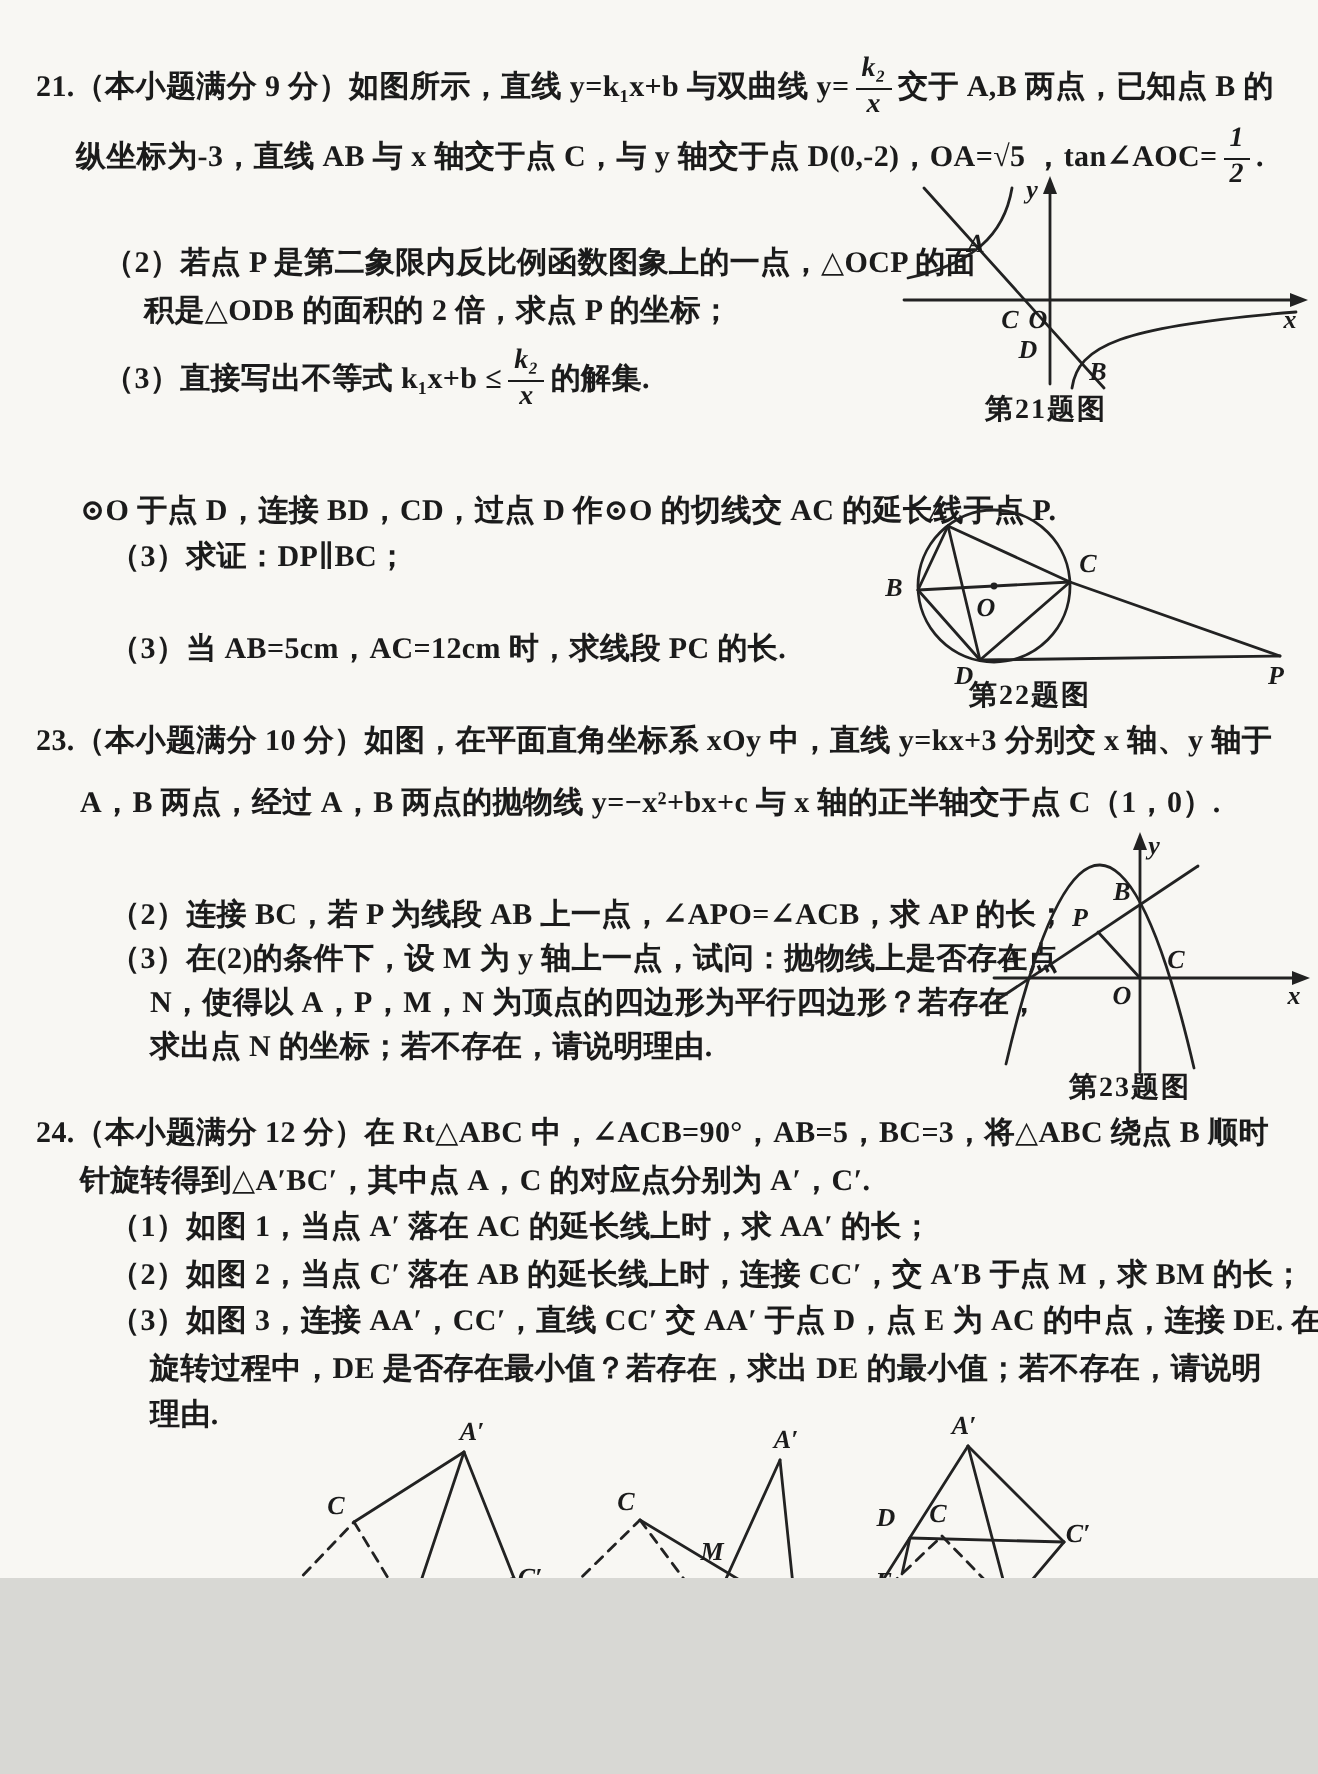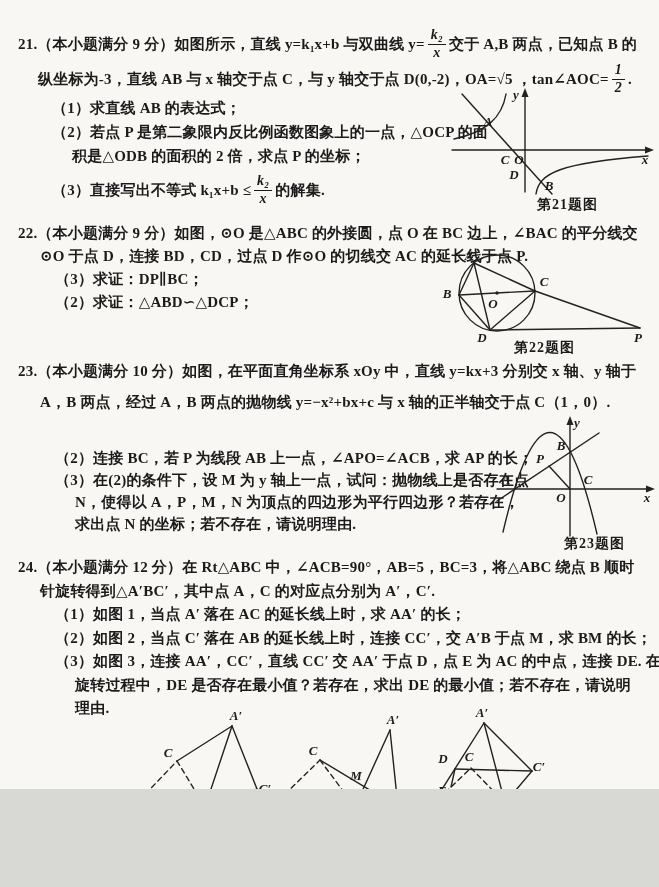--- a/index.html
+++ b/index.html
@@ -15,21 +15,21 @@
   }
   .tline-f { display:flex; align-items:center; }
   .frac {
     display:inline-flex; flex-direction:column; align-items:center;
     vertical-align:middle; line-height:1.05; margin:0 3px; font-style:italic;
     font-size:14px;
   }
   .frac .num { display:block; padding:0 3px 1px; border-bottom:1.5px solid #1b1b1b; }
   .frac .den { display:block; padding-top:1px; }
   .fig-caption {
-    position:absolute; font-size:14px; font-weight:bold; text-align:right;
+    position:absolute; font-size:14px; font-weight:bold; text-align:center;
     letter-spacing:1px;
   }
   .figsvg { position:absolute; }
   .figsvg line, .figsvg path.curve, .figsvg circle.outline {
     stroke:#222; stroke-width:1.4; fill:none; stroke-linecap:round;
   }
   .figsvg .dashed { stroke-dasharray:5 4; }
   .figsvg path.arrow { fill:#222; stroke:none; }
   .figsvg text {
     font-family:"Liberation Serif","DejaVu Serif",serif;
@@ -55,21 +55,20 @@
     <span>交于 A,B 两点，已知点 B 的</span>
   </div>
   <div class="tline tline-f" style="left:38px; top:57px; height:44px;">
     <span>纵坐标为-3，直线 AB 与 x 轴交于点 C，与 y 轴交于点 D(0,-2)，OA=√5 ，tan∠AOC=</span>
     <span class="frac">
       <span class="num">1</span>
       <span class="den">2</span>
     </span>
     <span>.</span>
   </div>
-  <div class="tline" style="left:52px; top:99px;">（1）求直线 AB 的表达式；</div>
   <div class="tline" style="left:52px; top:123px;">（2）若点 P 是第二象限内反比例函数图象上的一点，△OCP 的面</div>
   <div class="tline" style="left:72px; top:147px;">积是△ODB 的面积的 2 倍，求点 P 的坐标；</div>
   <div class="tline tline-f" style="left:52px; top:168px; height:44px;">
     <span>（3）直接写出不等式 k₁x+b ≤</span>
     <span class="frac">
       <span class="num">k₂</span>
       <span class="den">x</span>
     </span>
     <span>的解集.</span>
   </div>
@@ -85,24 +84,23 @@
     <text x="68" y="13">y</text>
     <text x="197" y="78">x</text>
     <text x="40" y="40">A</text>
     <text x="57" y="78">C</text>
     <text x="71" y="78">O</text>
     <text x="66" y="93">D</text>
     <text x="101" y="104">B</text>
   </svg>
   <div class="fig-caption" style="left:448px; top:196px; width:150px;">第21题图</div>
 
-  <div class="tline" style="left:18px; top:224px;">22.（本小题满分 9 分）如图，⊙O 是△ABC 的外接圆，点 O 在 BC 边上，∠BAC 的平分线交</div>
   <div class="tline" style="left:40px; top:247px;">⊙O 于点 D，连接 BD，CD，过点 D 作⊙O 的切线交 AC 的延长线于点 P.</div>
   <div class="tline" style="left:55px; top:270px;">（3）求证：DP∥BC；</div>
-  <div class="tline" style="left:55px; top:293px;">（2）求证：△ABD∽△DCP；</div>
+  <div class="tline" style="left:55px; top:316px;">（3）当 AB=5cm，AC=12cm 时，求线段 PC 的长.</div>
 
   <svg class="figsvg" style="left:425px; top:250px;" width="232" height="94" viewBox="0 0 232 94">
     <circle class="outline" cx="72" cy="43" r="38"></circle>
     <circle cx="72" cy="43" r="1.7" fill="#222" stroke="none"></circle>
     <line x1="49" y1="13" x2="34" y2="45"></line>
     <line x1="49" y1="13" x2="110" y2="41"></line>
     <line x1="110" y1="41" x2="215" y2="78"></line>
     <line x1="34" y1="45" x2="110" y2="41"></line>
     <line x1="49" y1="13" x2="65" y2="80"></line>
     <line x1="34" y1="45" x2="65" y2="80"></line>

